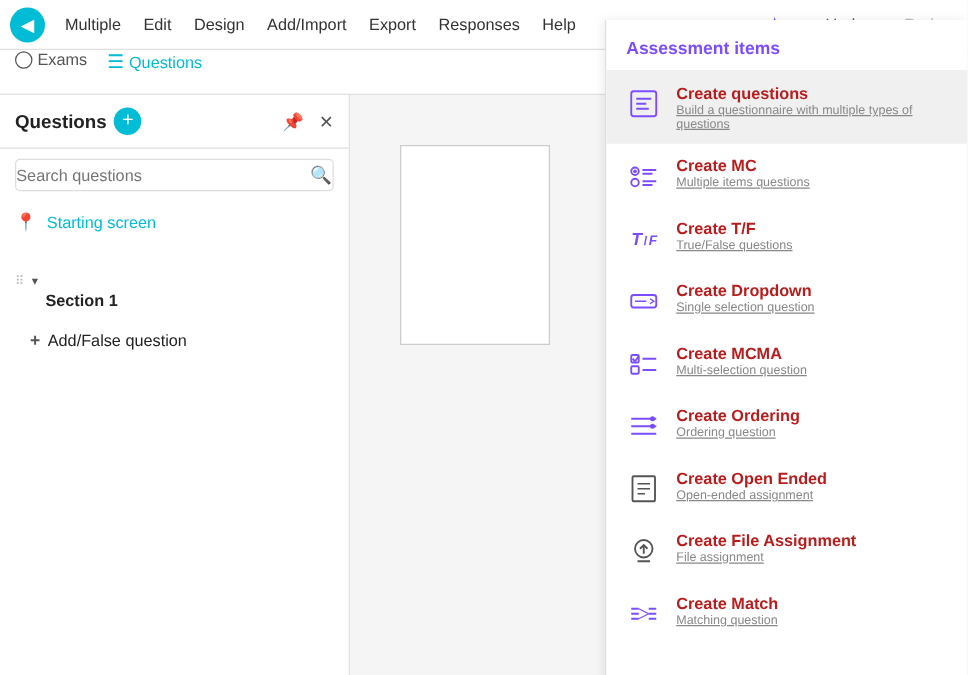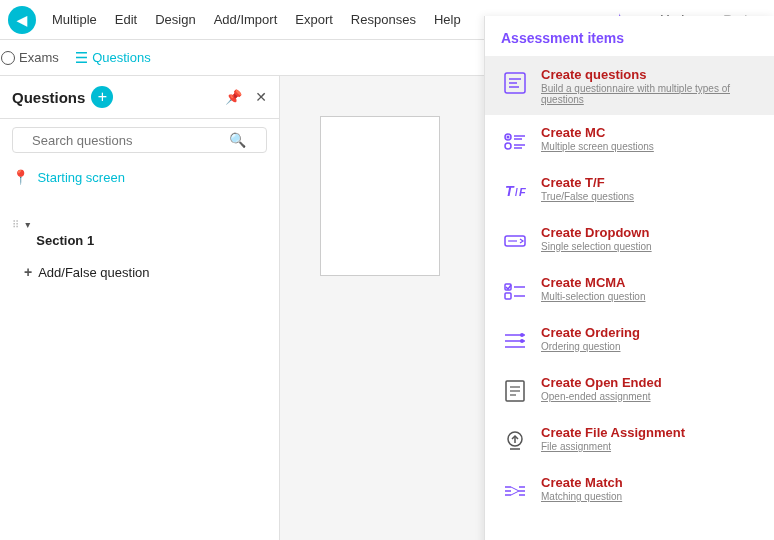--- a/index.html
+++ b/index.html
@@ -25,22 +25,22 @@
     .undo-redo { display: flex; gap: 2px; margin-left: 8px; }
     .undo-btn {
       display: flex; align-items: center; gap: 3px;
       padding: 4px 8px; cursor: pointer; color: #555; font-size: 13px;
       border: none; background: none;
     }
     .undo-btn.disabled { color: #bbb; cursor: default; }
 
     
     .second-nav {
-      display: flex; align-items: center; height: 36px;
-      border-bottom: 1px solid #e0e0e0; padding: 0 1px; gap: 16px;
+      display: flex; align-items: flex-start; height: 36px;
+      border-bottom: 1px solid #e0e0e0; padding: 0 12px; gap: 16px;
     }
     .nav-link { color: #555; font-size: 13px; cursor: pointer; display: flex; align-items: center; gap: 4px; }
     .nav-link.active { color: #00bcd4; }
     .nav-link .circle-icon { width: 14px; height: 14px; border-radius: 50%; border: 1.5px solid #555; display: inline-block; }
 
     
     .main-area { display: flex; height: calc(540px - 76px); }
 
     
     .sidebar {
@@ -55,21 +55,21 @@
     .add-btn {
       width: 22px; height: 22px; border-radius: 50%; background: #00bcd4;
       color: white; border: none; cursor: pointer; font-size: 16px;
       display: flex; align-items: center; justify-content: center; line-height: 1;
     }
     .pin-icon, .close-icon { margin-left: auto; cursor: pointer; color: #00bcd4; font-size: 14px; }
     .close-icon { color: #555; margin-left: 6px; }
 
     .search-bar {
       display: flex; align-items: center; margin: 8px 12px;
-      border: 1px solid #ddd; border-radius: 4px; padding: 4px 19px;
+      border: 1px solid #ddd; border-radius: 4px; padding: 4px 0;
     }
     .search-bar input {
       border: none; outline: none; flex: 1; font-size: 13px; color: #555;
       background: transparent;
     }
     .search-icon { color: #aaa; font-size: 14px; }
 
     .starting-screen {
       display: flex; align-items: center; padding: 8px 12px; gap: 8px;
       color: #00bcd4; font-size: 13px; cursor: pointer;
@@ -216,21 +216,21 @@
           <circle cx="5" cy="8" r="1.5" fill="#7c4dff"></circle>
           <line x1="11" y1="7" x2="22" y2="7" stroke="#7c4dff" stroke-width="1.5"></line>
           <line x1="11" y1="10" x2="19" y2="10" stroke="#7c4dff" stroke-width="1.5"></line>
           <circle cx="5" cy="17" r="3" stroke="#7c4dff" stroke-width="1.5"></circle>
           <line x1="11" y1="16" x2="22" y2="16" stroke="#7c4dff" stroke-width="1.5"></line>
           <line x1="11" y1="19" x2="19" y2="19" stroke="#7c4dff" stroke-width="1.5"></line>
         </svg>
       </div>
       <div class="menu-item-text">
         <span class="menu-item-title">Create MC</span>
-        <span class="menu-item-desc">Multiple screen questions</span>
+        <span class="menu-item-desc">Multiple items questions</span>
       </div>
     </div>
 
     <div class="menu-item">
       <div class="menu-item-icon">
         <svg class="svg-icon" viewBox="0 0 24 24" fill="none">
           <text x="2" y="17" font-size="14" font-weight="bold" fill="#7c4dff" font-style="italic">T</text>
           <text x="12" y="17" font-size="10" font-weight="bold" fill="#7c4dff">/</text>
           <text x="16" y="17" font-size="11" font-weight="bold" fill="#7c4dff" font-style="italic">F</text>
         </svg>

